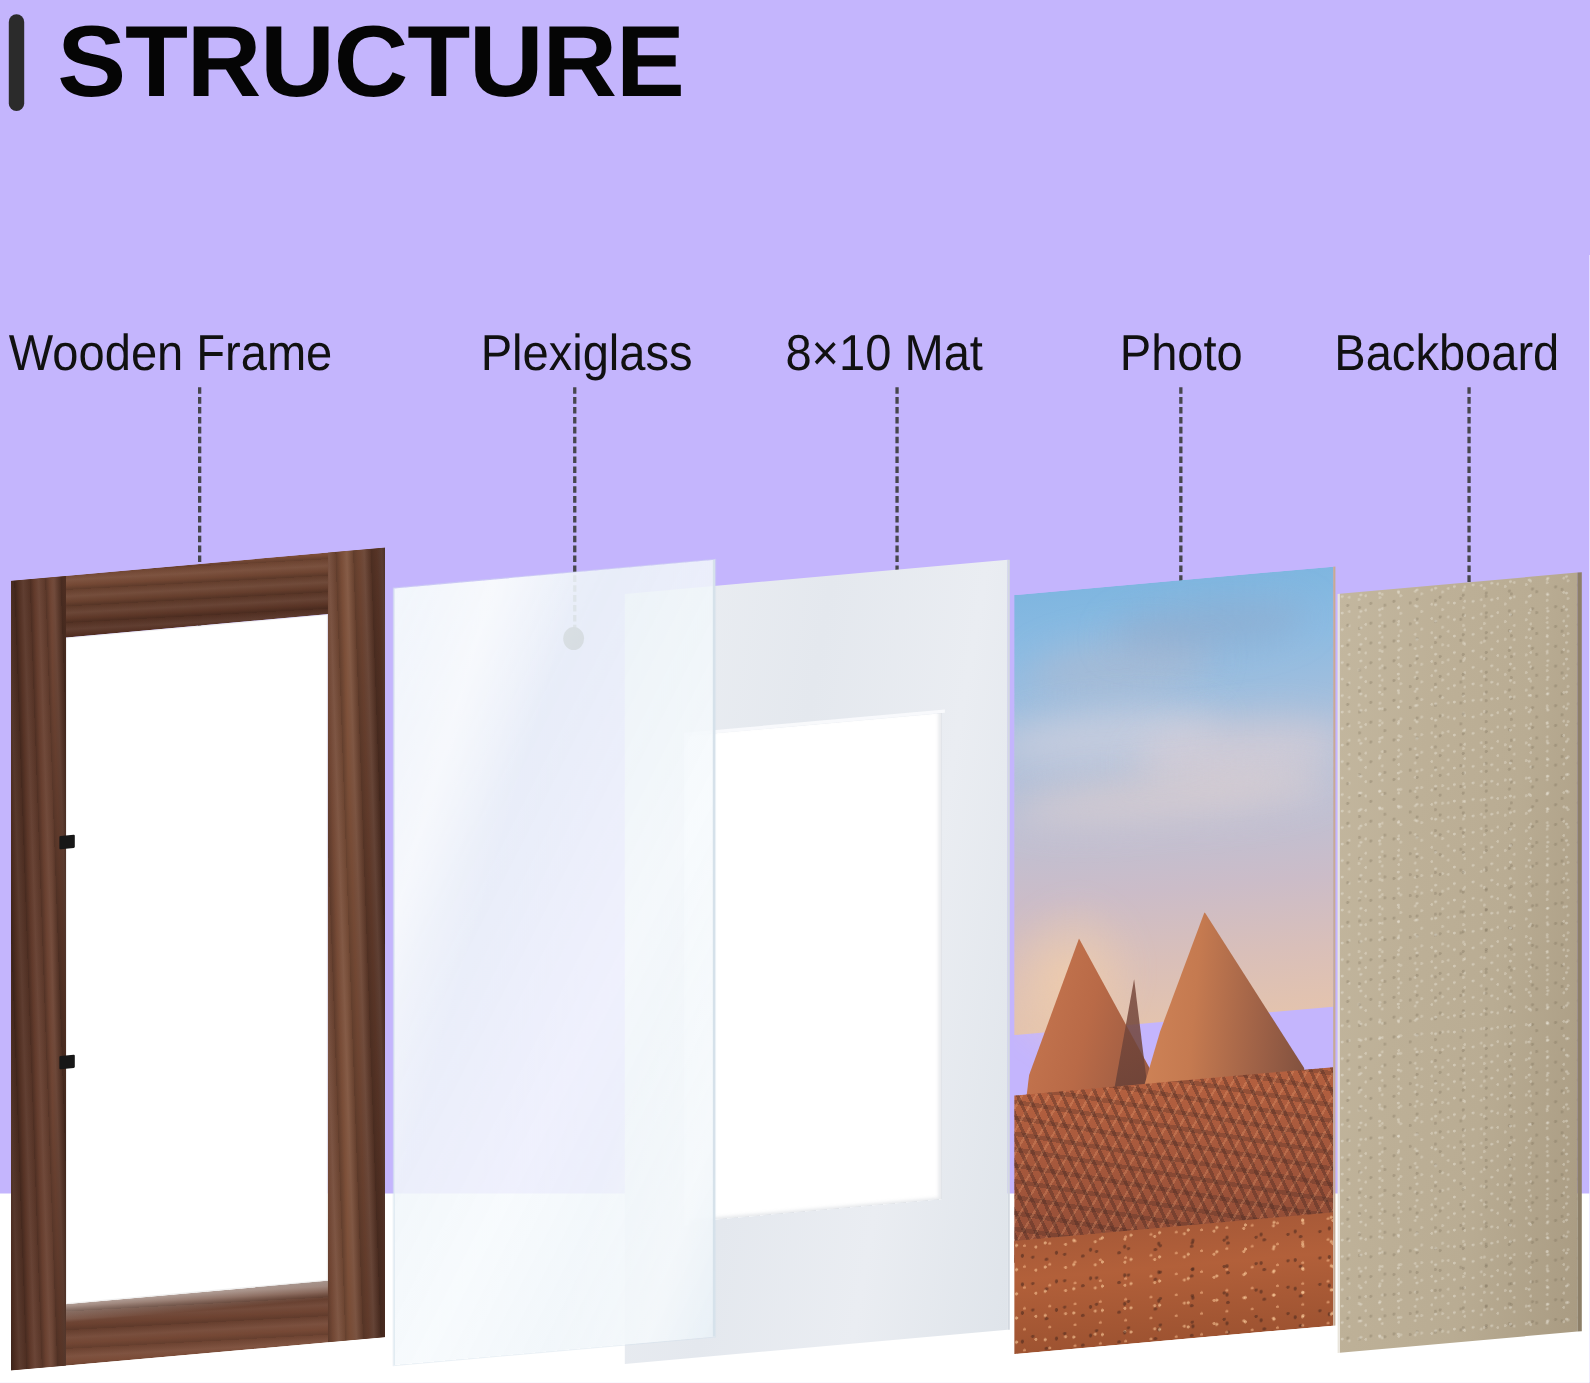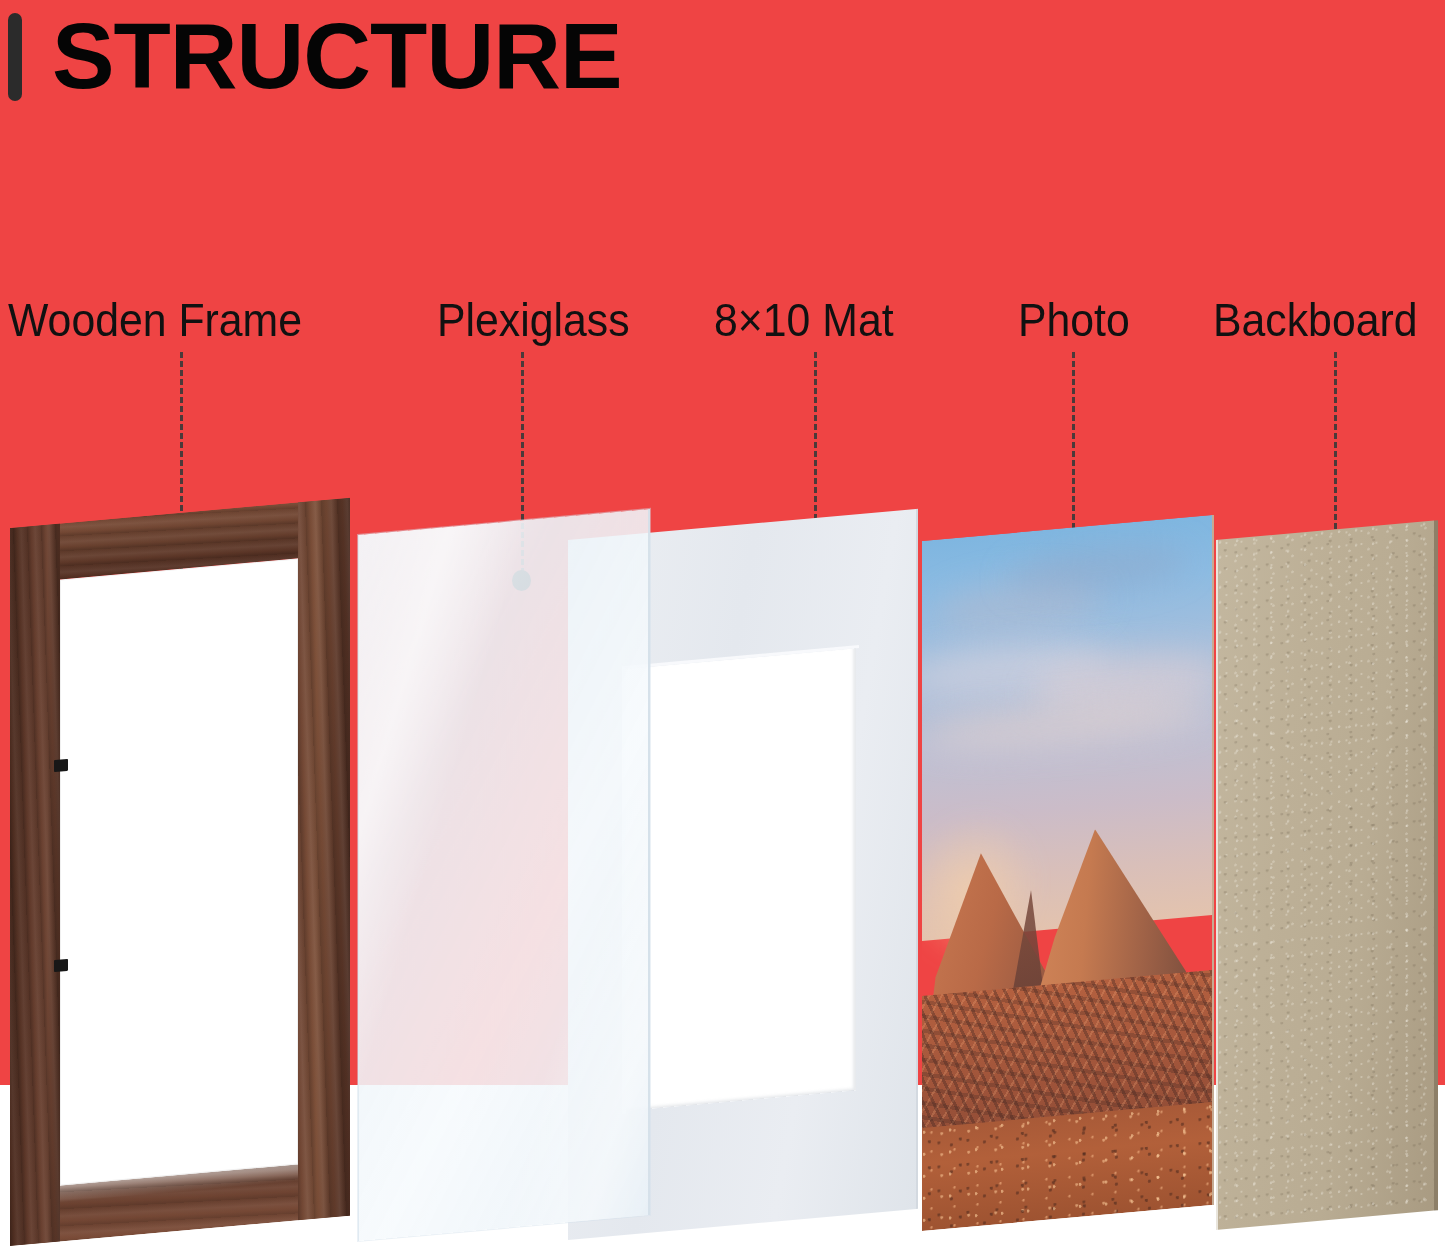--- a/index.html
+++ b/index.html
@@ -2,21 +2,21 @@
 <html><head>
 <meta charset="utf-8">
 <style>
   * { margin:0; padding:0; box-sizing:border-box; }
   html,body{
     width:1445px; height:1257px;
     background:#ffffff;
     font-family:"Liberation Sans", sans-serif;
     overflow:hidden;
   }
-  #page{ position:relative; width:1445px; height:1085px; background:#ef4444; }
+  #page{ position:relative; width:1445px; height:1085px; background:#c4b5fd; }
 
   
   #title-block{ position:absolute; left:0; top:0; width:100%; height:120px; }
   #title-accent-bar{
     position:absolute; left:8px; top:13px; width:14px; height:88px;
     background:#2b2b2b; border-radius:7px;
   }
   #page-title{
     position:absolute; left:52px; top:6px;
     font-size:92px; font-weight:700; letter-spacing:-1px;

